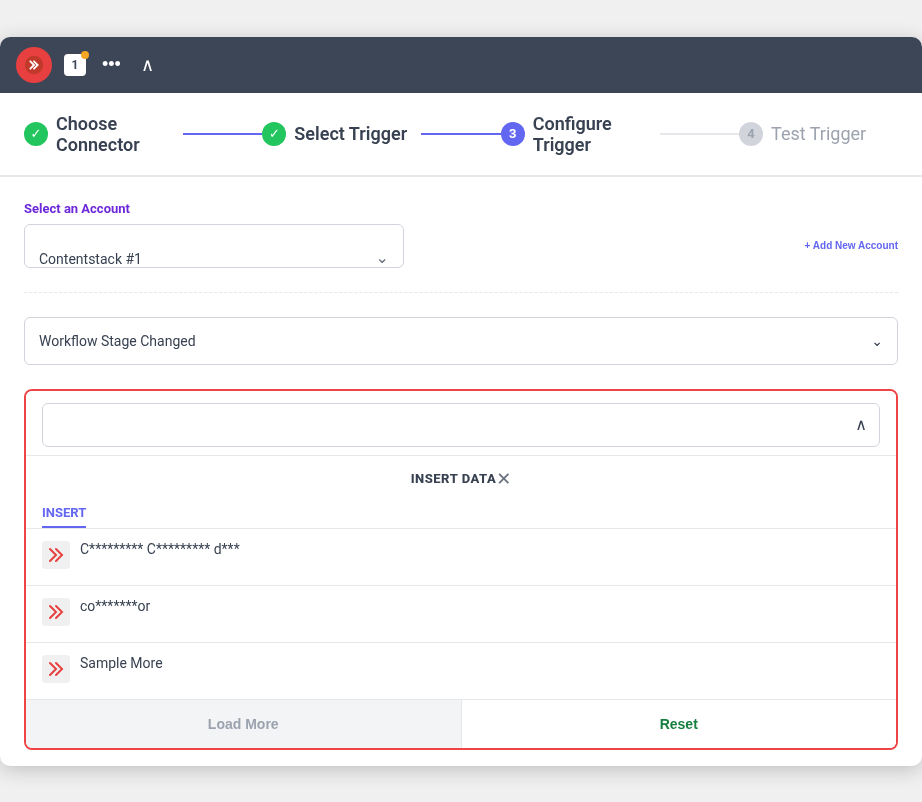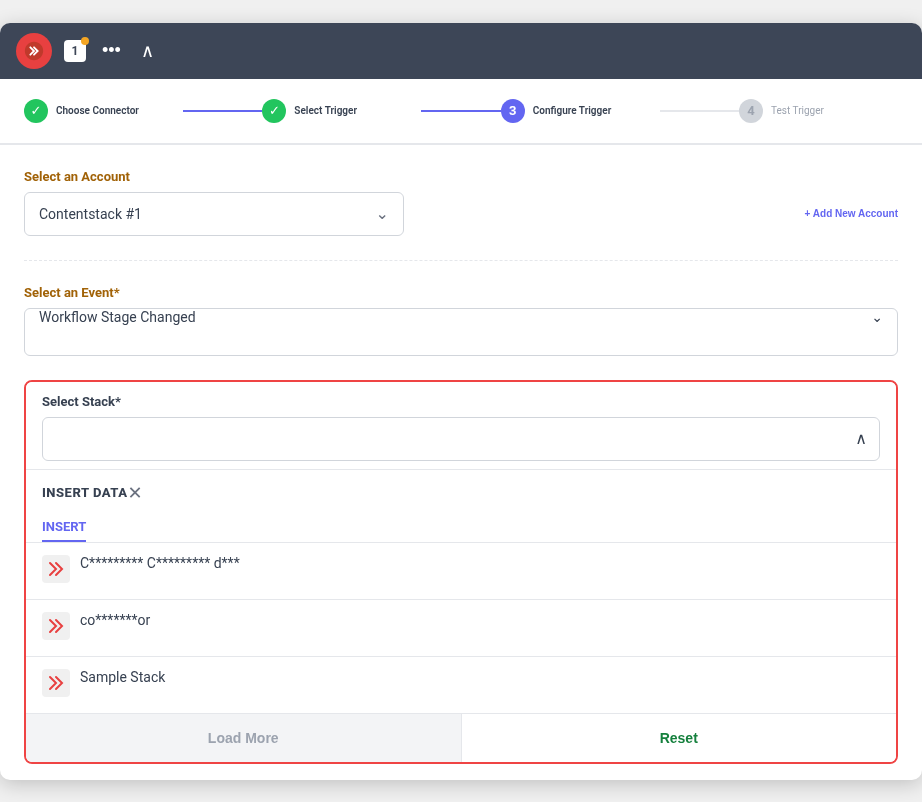--- a/index.html
+++ b/index.html
@@ -127,21 +127,21 @@
       font-size: 13px;
       font-weight: 700;
     }
     .step-icon.inactive {
       background: #d1d5db;
       color: #9ca3af;
       font-size: 13px;
       font-weight: 700;
     }
     .step-label {
-      font-size: 10px;
+      font-size: 18px;
       font-weight: 600;
       color: #374151;
     }
     .step-label.inactive {
       color: #9ca3af;
       font-weight: 400;
     }
     .step-divider {
       height: 2px;
       flex: 0.5;
@@ -152,35 +152,35 @@
     }
     .content {
       padding: 24px 24px 0;
     }
     .section {
       margin-bottom: 24px;
     }
     .section-label {
       font-size: 13px;
       font-weight: 700;
-      color: #a16207;
+      color: #6d28d9;
       margin-bottom: 8px;
     }
     .account-row {
       display: flex;
       align-items: center;
       gap: 16px;
     }
     .select-box {
       flex: 0 0 380px;
       height: 44px;
       border: 1.5px solid #d1d5db;
       border-radius: 6px;
       display: flex;
-      align-items: center;
+      align-items: flex-end;
       justify-content: space-between;
       padding: 0 14px;
       cursor: pointer;
       background: #fff;
     }
     .select-box span {
       font-size: 14px;
       color: #374151;
     }
     .select-box .chevron {
@@ -203,20 +203,21 @@
       border: none;
       border-top: 1.5px dashed #e5e7eb;
       margin: 0 0 24px;
     }
     .event-select-box {
       width: 100%;
       height: 48px;
       border: 1.5px solid #d1d5db;
       border-radius: 6px;
       display: flex;
+      align-items: center;
       justify-content: space-between;
       padding: 0 14px;
       cursor: pointer;
       background: #fff;
     }
     .event-select-box span {
       font-size: 14px;
       color: #374151;
     }
     .stack-section {
@@ -252,21 +253,21 @@
       font-size: 14px;
     }
     .stack-input-row .chevron-up {
       color: #374151;
       font-size: 16px;
       cursor: pointer;
     }
     .insert-data-header {
       display: flex;
       align-items: center;
-      justify-content: flex-start;
+      justify-content: center;
       padding: 12px 16px;
       background: #fff;
       border-top: 1px solid #e5e7eb;
       margin-top: 8px;
     }
     .insert-data-title {
       font-size: 13px;
       font-weight: 800;
       color: #374151;
       letter-spacing: 0.5px;
@@ -393,30 +394,28 @@
           <span>Contentstack #1</span>
           <span class="chevron">⌄</span>
         </div>
         <button class="add-account-btn">+ Add New Account</button>
       </div>
     </div>
 
     <hr class="divider">
 
     <div class="section">
-      <div class="section-label">Select an Event*</div>
       <div class="event-select-box">
         <span>Workflow Stage Changed</span>
         <span class="chevron">⌄</span>
       </div>
     </div>
 
     <div class="stack-section">
       <div class="stack-header">
-        <div class="stack-header-label">Select Stack*</div>
         <div class="stack-input-row">
           <input type="text" style="">
           <span class="chevron-up">∧</span>
         </div>
       </div>
 
       <div class="insert-data-header">
         <span class="insert-data-title">INSERT DATA</span>
         <button class="close-btn">✕</button>
       </div>
@@ -444,21 +443,21 @@
           </span>
           <span class="lookup-item-text">co*******or</span>
         </div>
         <div class="lookup-item">
           <span>
             <svg width="28" height="28" viewBox="0 0 28 28">
               <rect width="28" height="28" rx="4" fill="#f0f0f0"></rect>
               <path d="M8 8l6 6-6 6M14 8l6 6-6 6" stroke="#e84040" stroke-width="2" stroke-linecap="round" fill="none"></path>
             </svg>
           </span>
-          <span class="lookup-item-text">Sample Stack</span>
+          <span class="lookup-item-text">Sample More</span>
         </div>
       </div>
 
       <div class="bottom-actions">
         <button class="load-more-btn">Load More</button>
         <button class="reset-btn">Reset</button>
       </div>
     </div>
 
   </div>

